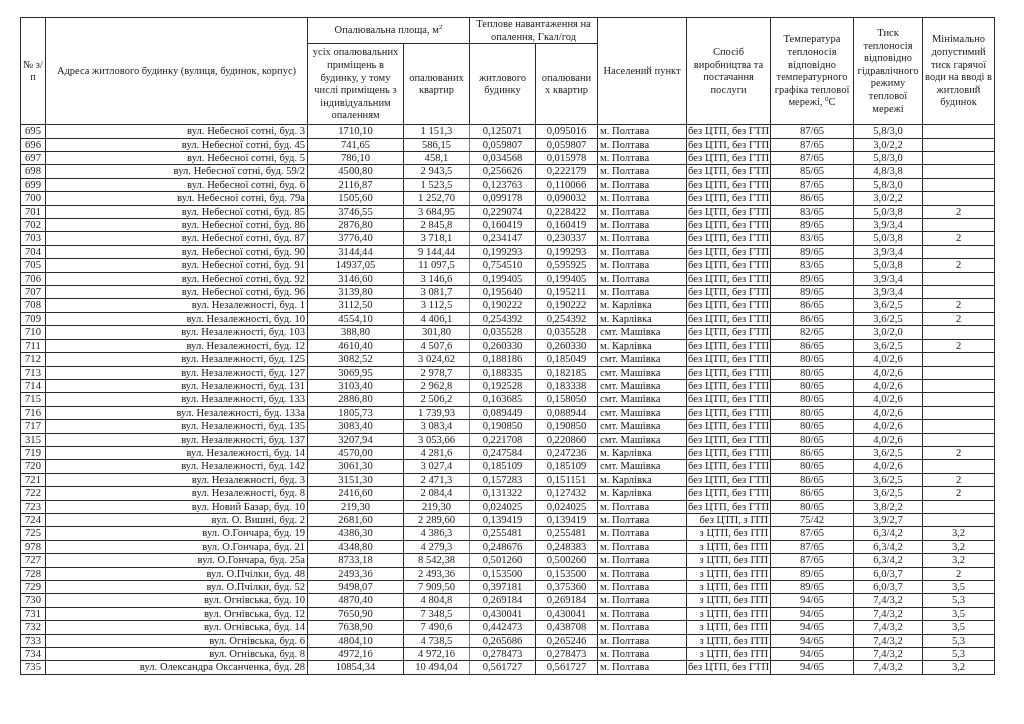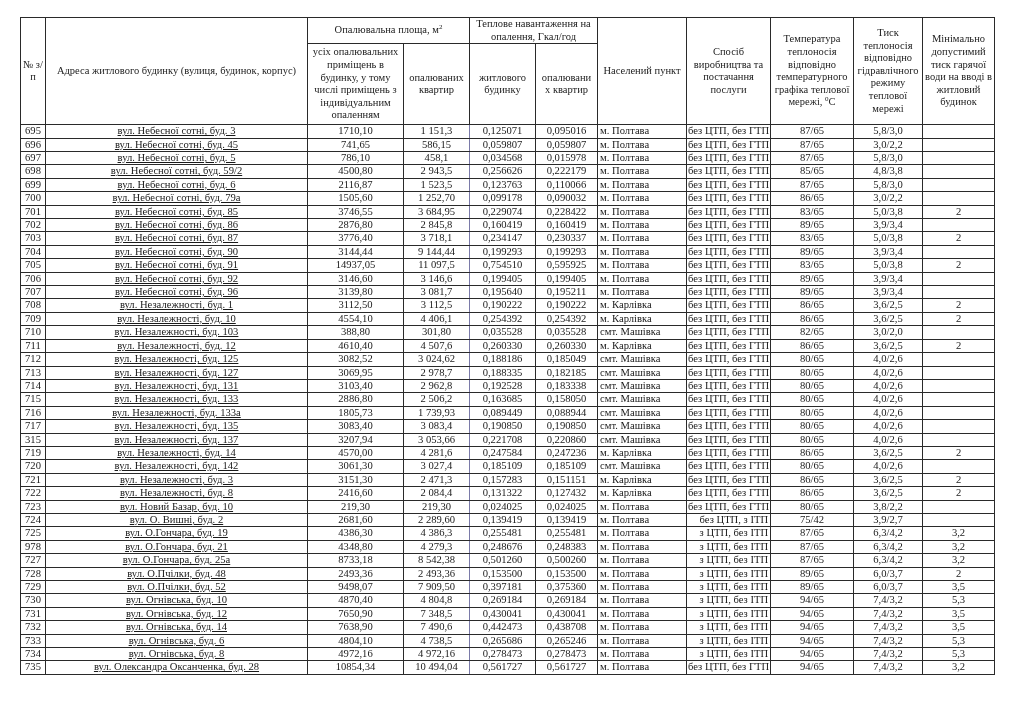--- a/index.html
+++ b/index.html
@@ -17,21 +17,21 @@
   table.sheet col.c9 { width: 69px; }
   table.sheet col.c10 { width: 72px; }
   th, td { border: 1px solid #2a2a2a; padding: 0 2px; overflow: hidden; white-space: nowrap; }
   th { font-weight: normal; font-size: 10.5px; line-height: 12.6px; text-align: center; vertical-align: middle; white-space: normal; color: #222; }
   thead tr.h1 th { height: 24px; }
   thead tr.h2 th { height: 80px; }
   thead th.h-area { vertical-align: middle; }
   td { font-size: 10.6px; height: 12.4px; line-height: 12.4px; }
   td.num { text-align: center; }
   td.idx { text-align: center; padding: 0 1px; }
-  td.addr { text-align: center; text-decoration: underline; }
+  td.addr { text-align: right; }
   td.loc { text-align: left; font-family: Liberation Serif, serif; }
   td.svc { text-align: right; padding-left: 1px; }
   td.c3 { border-left-color: #7a7aa8; border-right-color: #7a7aa8; }
   sup { font-size: 7px; vertical-align: super; line-height: 0; }
   table.sheet { border: 1.5px solid #444; }
 </style>
 </head>
 <body>
 
 <table class="sheet">

